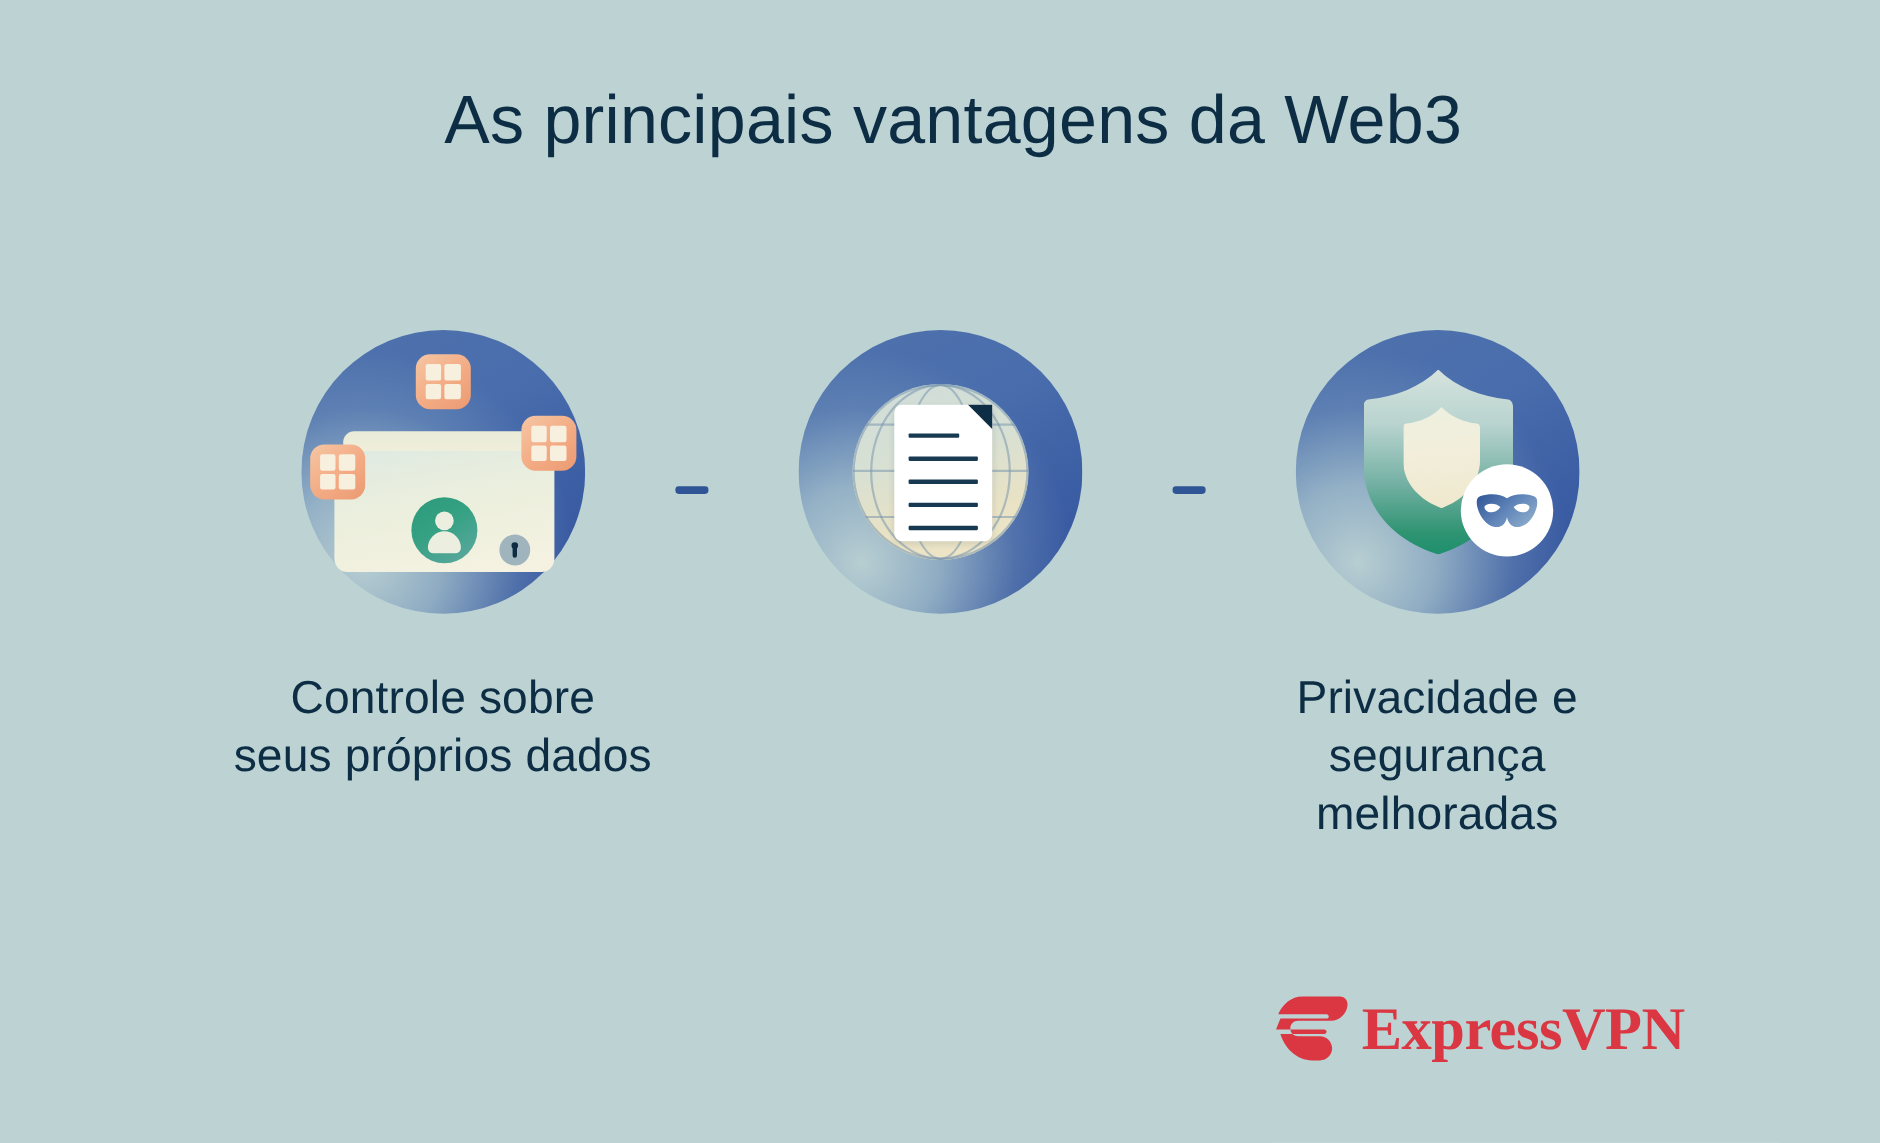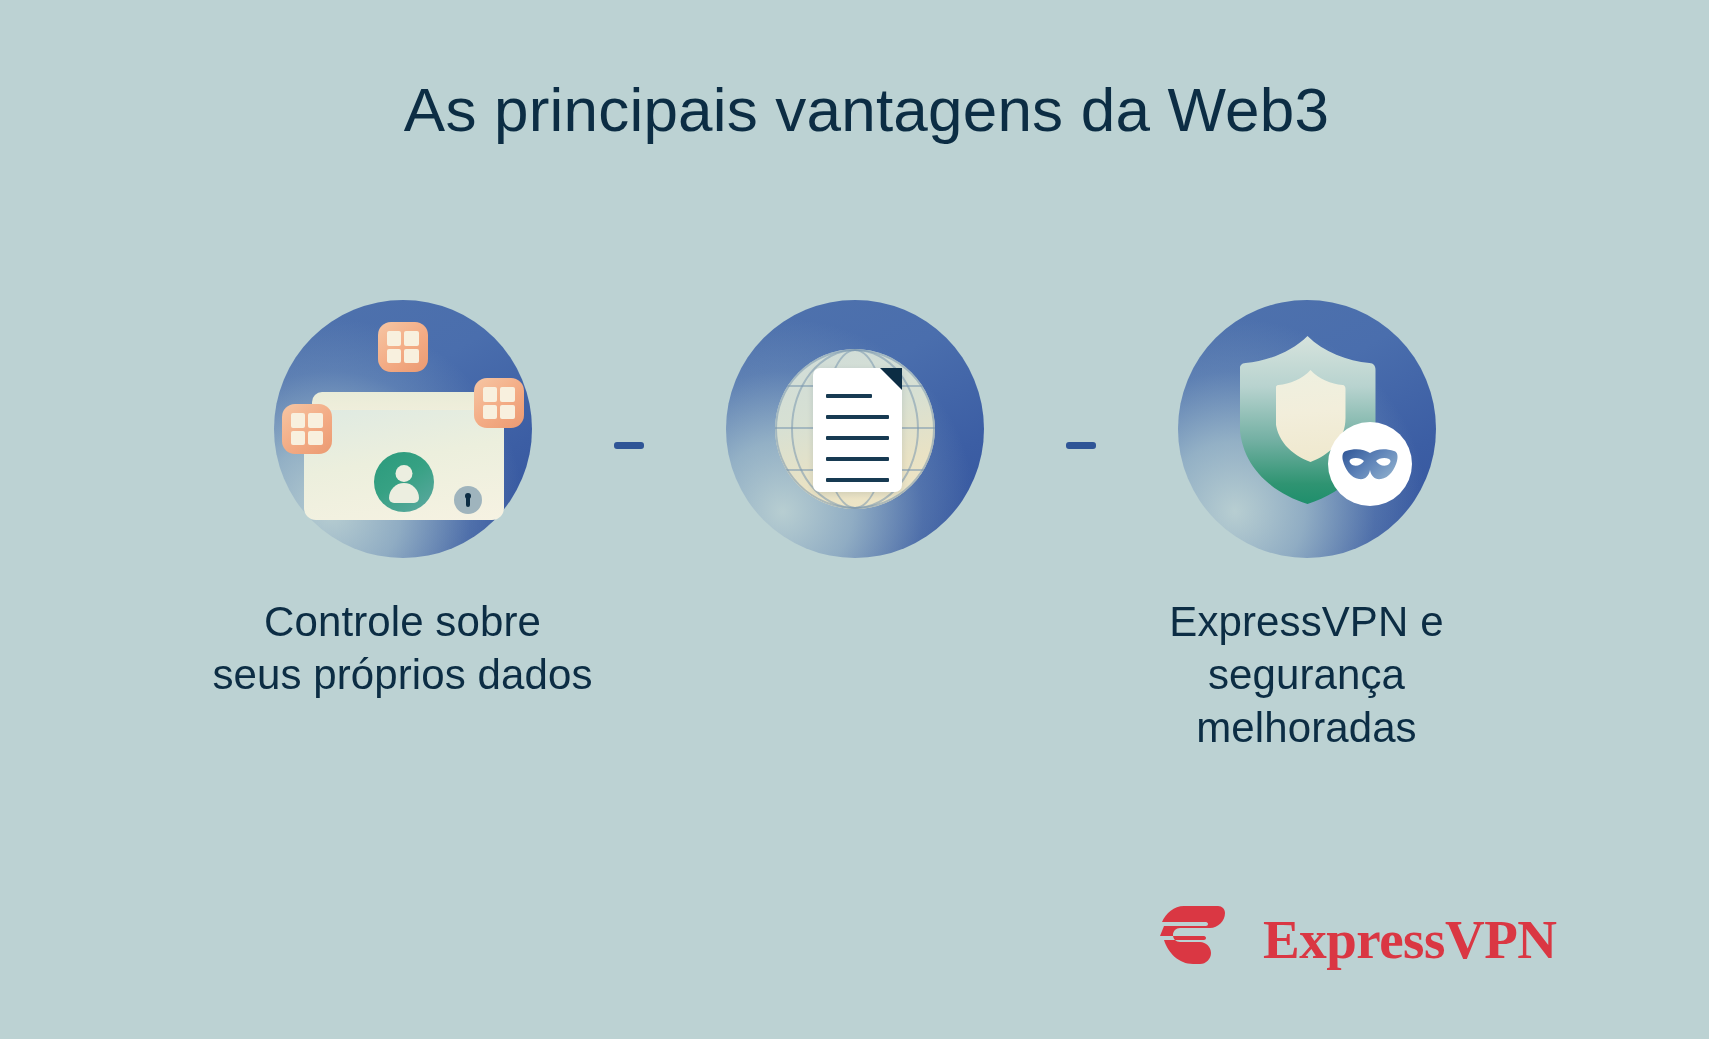--- a/index.html
+++ b/index.html
@@ -50,21 +50,21 @@
   }
 
   .card {
     width: 390px;
     display: flex;
     flex-direction: column;
     align-items: center;
   }
 
   .card-label {
-    margin-top: 38px;
+    margin-top: 50px;
     text-align: center;
     font-size: 42px;
     line-height: 1.26;
     color: #0c2d44;
     font-weight: 400;
     white-space: pre-line;
     letter-spacing: 0.1px;
   }
 
   .separator {
@@ -315,22 +315,22 @@
     height: 32px;
   }
 
   
   #logo {
     position: absolute;
     left: 1160px;
     top: 903px;
     display: flex;
     flex-direction: row;
-    align-items: flex-end;
-    gap: 31px;
+    align-items: center;
+    gap: 6px;
   }
   #logo-mark { width: 72px; height: 64px; display: block; }
   #logo-word {
     font-family: "Liberation Serif", serif;
     font-size: 55px;
     font-weight: 700;
     color: #da3743;
     letter-spacing: -0.5px;
     line-height: 1;
     white-space: nowrap;
@@ -439,21 +439,21 @@
                 <stop offset="55%" stop-color="#5e83b8"></stop>
                 <stop offset="100%" stop-color="#86a7c9"></stop>
               </linearGradient>
             </defs>
             <path fill="url(#maskgrad)" fill-rule="evenodd" d="M4 3 C13 0 22 1 28 5 C34 1 43 0 52 3 C56 4 56 9 55 13 C53 21 47 30 39 31 C33 32 29 28 28 22 C27 28 23 32 17 31 C9 30 3 21 1 13 C0 9 0 4 4 3 Z
                  M9 11 C13 9 19 10 22 13 C19 18 12 19 9 16 C7 14 7 12 9 11 Z
                  M47 11 C43 9 37 10 34 13 C37 18 44 19 47 16 C49 14 49 12 47 11 Z"></path>
           </svg>
         </div>
       </div>
-      <div class="card-label">ExpressVPN e
+      <div class="card-label">Privacidade e
 segurança
 melhoradas</div>
     </div>
 
   </div>
 
   <div id="logo">
     <svg id="logo-mark" viewBox="0 0 72 64">
       <path fill="#da3743" d="M24 3 C14 3 6 10 2 19 L6 19 L46 19 C47 19 48 20 48 21 C48 22 47 23 46 23 L4 23 L0 33 L44 33 C45 33 46 34 46 35 C46 36 45 37 44 37 L4 37 C8 50 19 61 33 61 L40 61 C46 61 51 56 51 50 C51 44 46 39 40 39 L20 39 C16 39 13 36 13 32 C13 28 16 25 20 25 L50 25 C58 25 65 18 65 10 C65 6 62 3 58 3 Z"></path>
       <path fill="#da3743" d="M38 6 C50 6 60 13 65 24 L69 24 C64 10 50 0 34 0 C28 0 24 1 20 3 L38 3 Z" opacity="0"></path>

